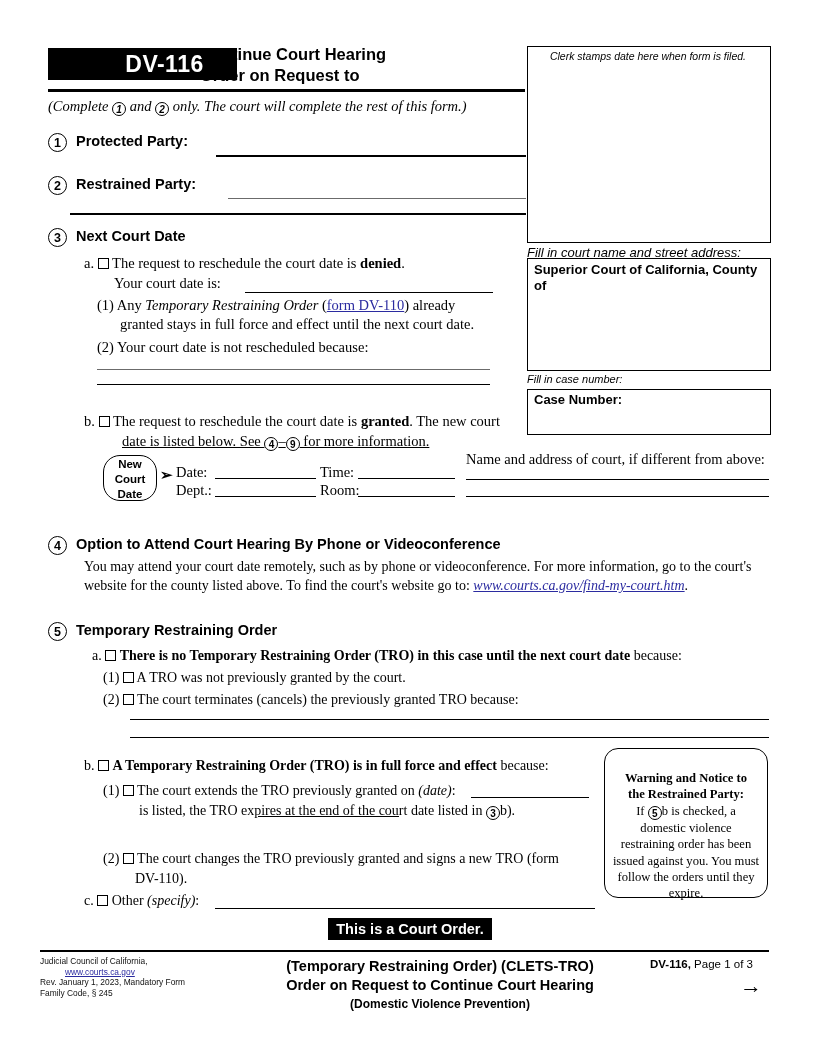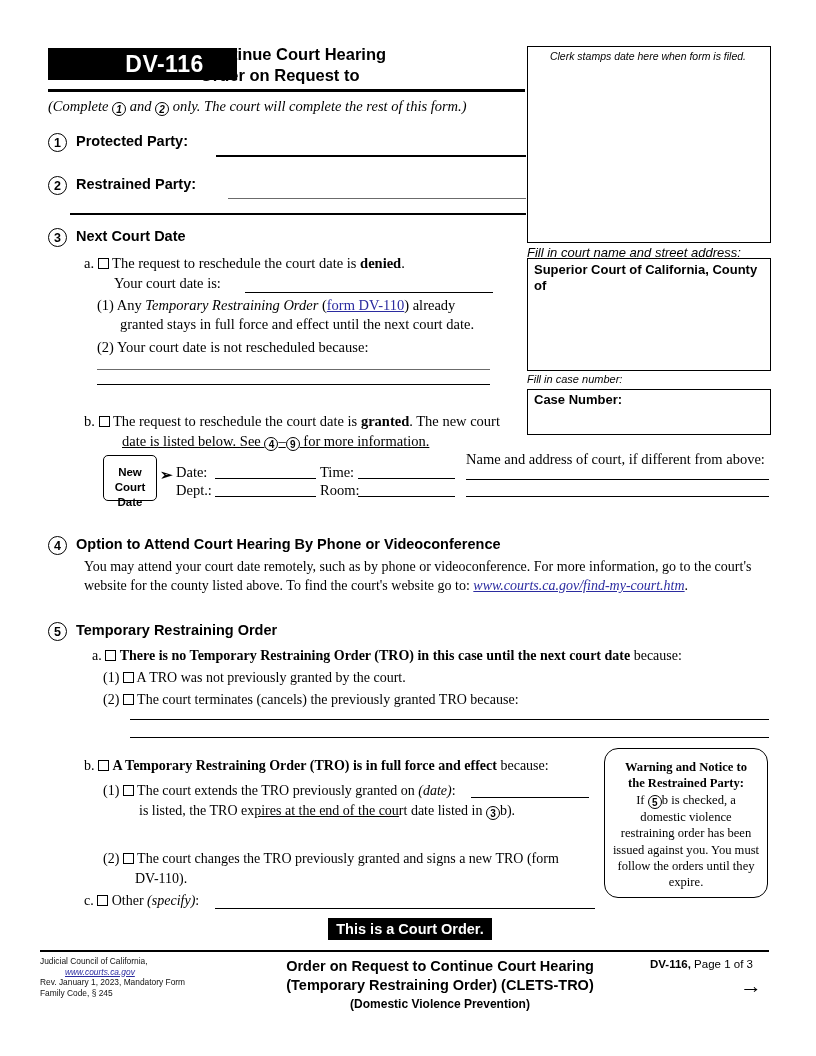--- a/index.html
+++ b/index.html
@@ -111,23 +111,23 @@
   #s3aLine{position:absolute;left:245px;top:292px;width:248px;height:1.4px;background:#000;}
   #s3a1{position:absolute;left:97px;top:296px;width:400px;font-size:14.5px;line-height:19px;}
   #s3a2{position:absolute;left:97px;top:339px;width:420px;font-size:14.5px;}
   #s3ln1{position:absolute;left:97px;top:369px;width:393px;height:1.3px;background:#6b6b6b;}
   #s3ln2{position:absolute;left:97px;top:384px;width:393px;height:1.3px;background:#000;}
 
   #s3b{position:absolute;left:84px;top:411px;width:440px;font-size:14.5px;line-height:20px;}
 
   #ncdBox{
     position:absolute;left:103px;top:455px;width:54px;height:46px;
-    border:1.6px solid #000;border-radius:5px;background:#fff;
+    border:1.6px solid #000;border-radius:17px;background:#fff;
     font-family:"Liberation Sans", sans-serif;font-weight:bold;font-size:11.5px;
-    text-align:center;line-height:15px;padding-top:9px;box-sizing:border-box;
+    text-align:center;line-height:15px;padding-top:1px;box-sizing:border-box;
   }
   #ncdArrow{position:absolute;left:160px;top:468px;font-size:15px;line-height:1;font-weight:bold;}
   #dateLbl{position:absolute;left:176px;top:464px;font-size:14.5px;}
   #deptLbl{position:absolute;left:176px;top:482px;font-size:14.5px;}
   #timeLbl{position:absolute;left:320px;top:464px;font-size:14.5px;}
   #roomLbl{position:absolute;left:320px;top:482px;font-size:14.5px;text-align:right;}
   #dateLn{position:absolute;left:215px;top:478px;width:101px;height:1.3px;background:#000;}
   #deptLn{position:absolute;left:215px;top:496px;width:101px;height:1.3px;background:#000;}
   #timeLn{position:absolute;left:358px;top:478px;width:97px;height:1.3px;background:#000;}
   #roomLn{position:absolute;left:358px;top:496px;width:97px;height:1.3px;background:#000;}
@@ -158,37 +158,37 @@
   #s5b1Ln2{position:absolute;left:258px;top:816px;width:141px;height:1.3px;background:#000;}
   #s5b2{position:absolute;left:103px;top:849px;width:500px;font-size:14px;line-height:20px;}
   #s5c{position:absolute;left:84px;top:893px;font-size:14px;}
   #s5cLn{position:absolute;left:215px;top:908px;width:380px;height:1.3px;background:#000;}
 
   
   #warnBox{
     position:absolute;left:604px;top:748px;width:164px;height:150px;
     border:1.4px solid #000;border-radius:14px;background:#fff;
     text-align:center;font-size:12.6px;line-height:16.4px;
-    padding:10px 7px 0 7px;box-sizing:border-box;
+    padding:21px 7px 0 7px;box-sizing:border-box;
   }
   #warnBox .wt{font-weight:bold;display:block;}
 
   
   #courtOrderBanner{
     position:absolute;left:328px;top:918px;width:164px;height:22px;
     background:#000;color:#fff;
     font-family:"Liberation Sans", sans-serif;font-weight:bold;font-size:14.5px;
     text-align:center;line-height:22px;
   }
   #footRule{position:absolute;left:40px;top:950px;width:729px;height:2.4px;background:#000;}
   #footLeft{
     position:absolute;left:40px;top:956px;width:195px;
     font-family:"Liberation Sans", sans-serif;font-size:8.4px;line-height:10.5px;color:#111;
   }
-  #footLeft a{color:#2b2ba0;text-decoration:underline;font-style:italic;margin-left:25px;}
+  #footLeft a{color:#2b2ba0;text-decoration:underline;margin-left:25px;}
   #footCenter{
     position:absolute;left:240px;top:957px;width:400px;text-align:center;
     font-family:"Liberation Sans", sans-serif;font-weight:bold;font-size:14.5px;line-height:19px;
   }
   #footCenter .sub{font-size:12px;}
   #footRight{
     position:absolute;left:650px;top:958px;width:120px;text-align:left;
     font-family:"Liberation Sans", sans-serif;font-size:11.5px;
   }
   #footArrow{
@@ -359,22 +359,22 @@
 
   <div id="footLeft">
     <div>
       <span>Judicial Council of California, </span><a href="#">www.courts.ca.gov</a>
     </div>
     <div>Rev. January 1, 2023, Mandatory Form</div>
     <div>Family Code, § 245</div>
   </div>
 
   <div id="footCenter">
+    <div>(Temporary Restraining Order) (CLETS-TRO)</div>
     <div>Order on Request to Continue Court Hearing</div>
-    <div>(Temporary Restraining Order) (CLETS-TRO)</div>
     <div class="sub">(Domestic Violence Prevention)</div>
   </div>
 
   <div id="footRight">
     <span class="b">DV-116,</span><span> Page 1 of 3</span>
   </div>
   <div id="footArrow">→</div>
 
 </div>
 

